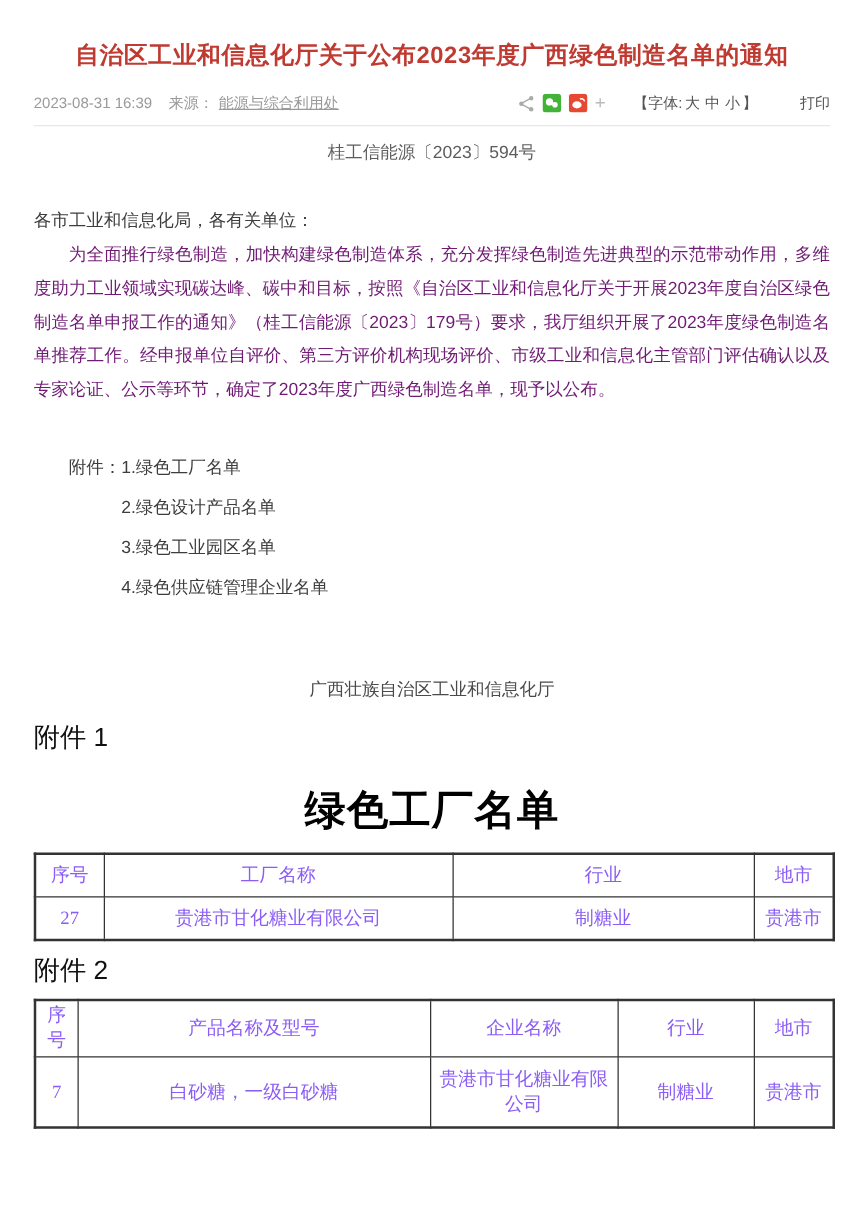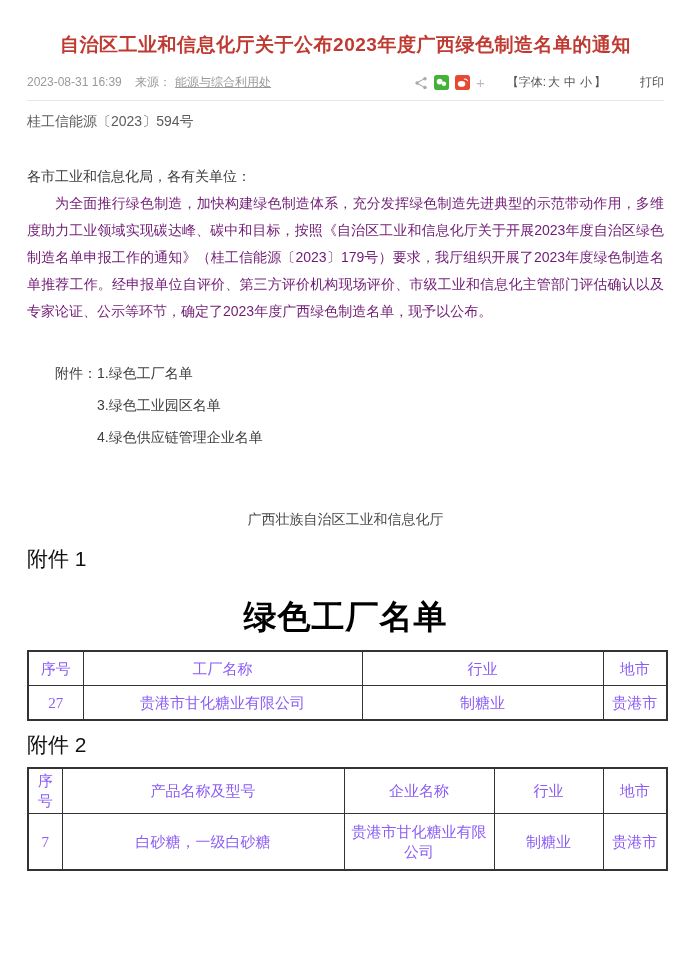--- a/index.html
+++ b/index.html
@@ -18,21 +18,21 @@
     font-size:12px;color:#999;padding-bottom:9px;border-bottom:1px solid #e8e8e8;
   }
   .meta-left span{margin-right:10px;}
   .meta-right{display:flex;align-items:center;color:#555;}
   .share-group{display:flex;align-items:center;margin-right:16px;}
   .share-group .ic{display:inline-flex;margin-right:6px;cursor:pointer;}
   .icon-plus{color:#bbb;font-size:15px;line-height:1;margin-right:0;}
   .font-widget{color:#555;white-space:nowrap;}
   .font-widget .sz{cursor:pointer;margin:0 2px;}
   .print-btn{margin-left:34px;color:#555;cursor:pointer;}
-  .doc-number{margin-top:12px;text-align:left;font-size:14px;color:#5c5c5c;}
+  .doc-number{margin-top:12px;text-align:center;font-size:14px;color:#5c5c5c;}
   
   .salutation{margin-top:32px;font-size:14px;color:#3d3d3d;line-height:27px;}
   .para{margin:0;font-size:14px;color:#701a75;line-height:27px;text-indent:2em;text-align:justify;}
   .attachments{margin-top:32px;display:flex;font-size:14px;color:#3d3d3d;}
   .att-label{line-height:32px;margin-left:28px;white-space:nowrap;}
   .att-items div{line-height:32px;cursor:pointer;}
   .signature{margin-top:58px;text-align:center;font-size:14px;color:#4a4a4a;}
   
   .annex-label{margin-top:16px;font-size:21px;line-height:28px;color:#111;font-weight:500;}
   .annex-label.second{margin-top:10px;}
@@ -100,20 +100,21 @@
 
   <div class="doc-number">桂工信能源〔2023〕594号</div>
 
   <div class="salutation">各市工业和信息化局，各有关单位：</div>
   <p class="para">为全面推行绿色制造，加快构建绿色制造体系，充分发挥绿色制造先进典型的示范带动作用，多维度助力工业领域实现碳达峰、碳中和目标，按照《自治区工业和信息化厅关于开展2023年度自治区绿色制造名单申报工作的通知》（桂工信能源〔2023〕179号）要求，我厅组织开展了2023年度绿色制造名单推荐工作。经申报单位自评价、第三方评价机构现场评价、市级工业和信息化主管部门评估确认以及专家论证、公示等环节，确定了2023年度广西绿色制造名单，现予以公布。</p>
 
   <div class="attachments">
     <span class="att-label">附件：</span>
     <span class="att-items">
       <div>1.绿色工厂名单</div>
+      <div>2.绿色设计产品名单</div>
       <div>3.绿色工业园区名单</div>
       <div>4.绿色供应链管理企业名单</div>
     </span>
   </div>
 
   <div class="signature">广西壮族自治区工业和信息化厅</div>
 
   <div class="annex-label">附件 1</div>
   <h2 class="tbl-title">绿色工厂名单</h2>
   <table class="gtable t1">

